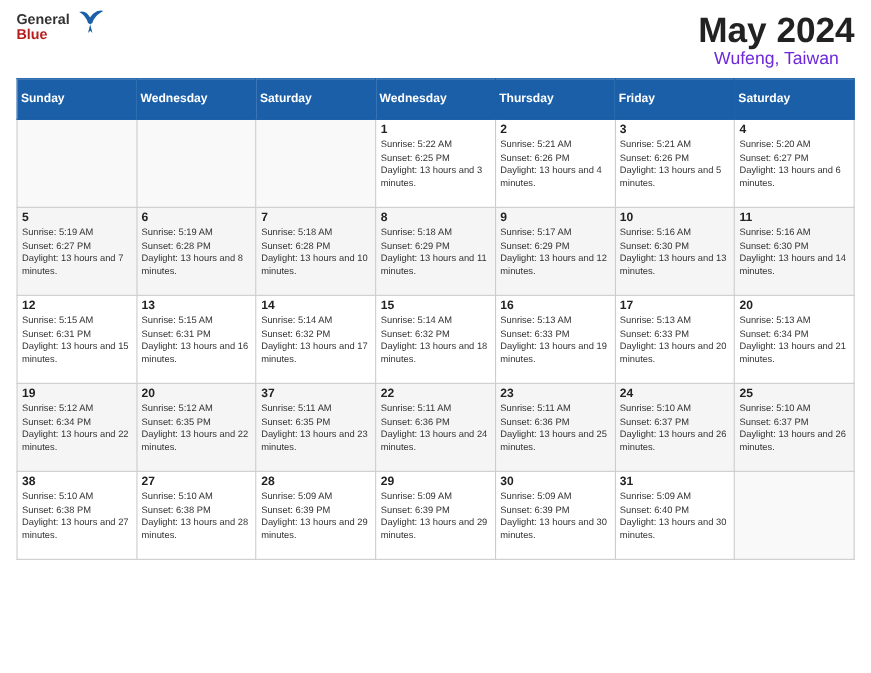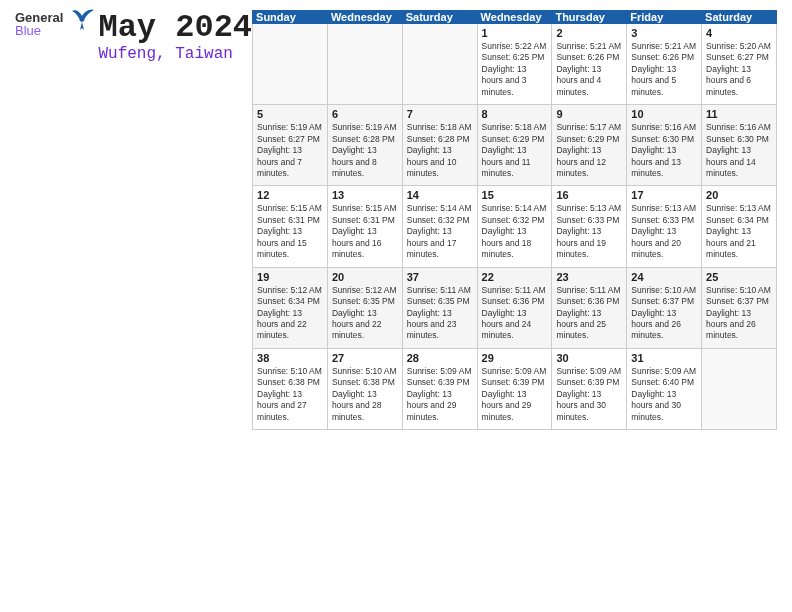--- a/index.html
+++ b/index.html
@@ -8,31 +8,30 @@
       height: 612px;
       font-family: Arial, sans-serif;
       background: #fff;
       overflow: hidden;
     }
     .page {
       width: 792px;
       height: 440px;
       padding: 10px 15px;
       display: flex;
-      flex-direction: row;
+      flex-direction: column;
     }
     .header {
       display: flex;
       justify-content: space-between;
       align-items: flex-start;
       margin-bottom: 8px;
     }
     .title-block {
-      text-align: left;
-      font-family: Liberation Mono, monospace;
+      text-align: center;
     }
     .month-year {
       font-size: 32px;
       font-weight: bold;
       color: #222;
       line-height: 1.1;
     }
     .location {
       font-size: 16px;
       color: #6d28d9;
@@ -42,21 +41,21 @@
       border: 1px solid #ccc;
       border-collapse: collapse;
       width: 100%;
       table-layout: fixed;
     }
     .calendar th {
       background: #1a5fa8;
       color: #fff;
       font-size: 11px;
       font-weight: bold;
-      padding: 0 3px;
+      padding: 12px 3px;
       border: 1px solid #1a5fa8;
       text-align: left;
     }
     .calendar td {
       border: 1px solid #ccc;
       vertical-align: top;
       padding: 3px 4px;
       font-size: 9px;
       color: #333;
       background: #fff;
@@ -88,22 +87,22 @@
     .logo-line1 {
       font-size: 13px;
       font-weight: bold;
       color: #333;
     }
     .logo-line1 span.general {
       color: #333;
     }
     .logo-line2 {
       font-size: 13px;
-      font-weight: normal;
-      color: #8b5cf6;
+      font-weight: bold;
+      color: #b91c1c;
       margin-top: -2px;
     }
   </style>
 </head>
 <body>
 
 <div class="page">
   <div class="header">
     <div class="logo-wrapper">
       <div style="display:flex; align-items:center;">

